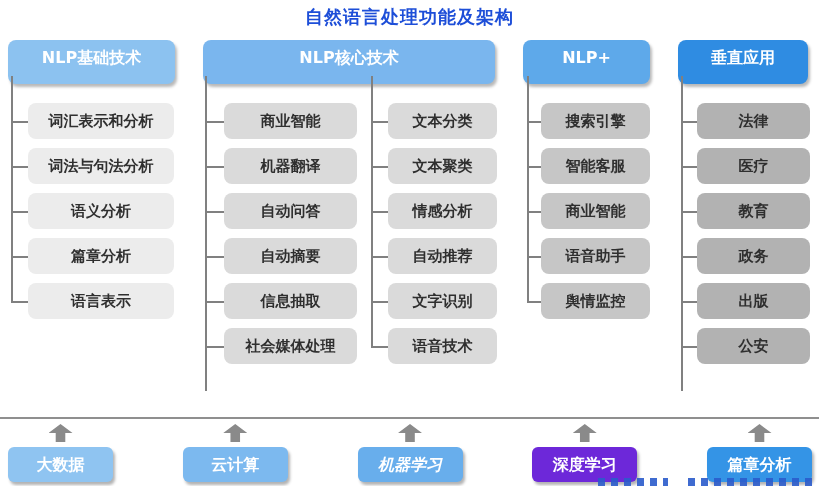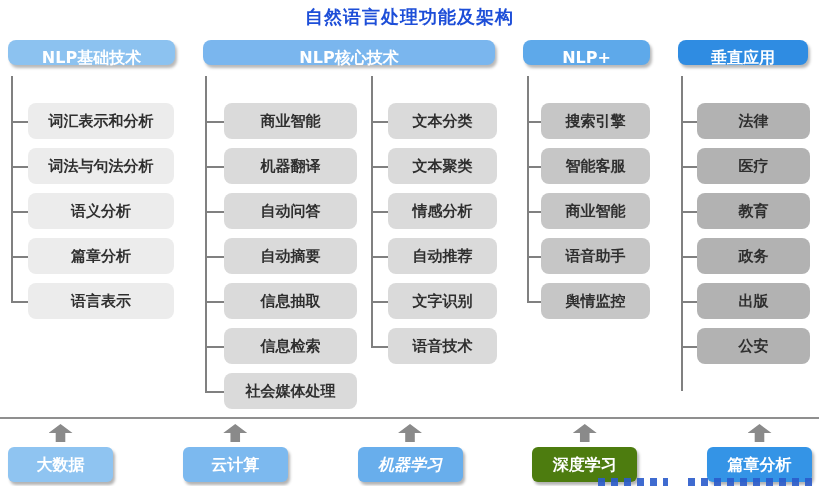--- a/index.html
+++ b/index.html
@@ -7,21 +7,21 @@
     position:relative; width:819px; height:486px; overflow:hidden; background:#ffffff;
     font-family:"DejaVu Sans","Liberation Sans",sans-serif;
   }
   .title {
     position:absolute; top:5px; left:0; width:100%;
     text-align:center; font-size:18px; font-weight:bold; color:#1d4ed8;
     letter-spacing:1px;
   }
   
   .header {
-    position:absolute; top:40px; height:25px; line-height:36px;
+    position:absolute; top:40px; height:44px; line-height:36px;
     border-radius:8px; color:#ffffff; text-align:center;
     font-size:16px; font-weight:bold;
     box-shadow:2px 3px 3px rgba(0,0,0,0.28);
   }
   .h1 { left:8px;   width:167px; }
   .h2 { left:203px; width:292px; }
   .h3 { left:523px; width:127px; }
   .h4 { left:678px; width:130px; }
 
   
@@ -101,21 +101,20 @@
       <div class="item">语言表示</div>
     </div>
 
   <div class="list l2a" style="--item-bg: #dadada;">
 
   <div class="item">商业智能</div>
       <div class="item">机器翻译</div>
       <div class="item">自动问答</div>
       <div class="item">自动摘要</div>
       <div class="item">信息抽取</div>
-      <div class="item">信息检索</div>
       <div class="item">社会媒体处理</div>
     </div>
 
   <div class="list l2b" style="--item-bg: #dadada;">
 
   <div class="item">文本分类</div>
       <div class="item">文本聚类</div>
       <div class="item">情感分析</div>
       <div class="item">自动推荐</div>
       <div class="item">文字识别</div>
@@ -155,21 +154,21 @@
         <div class="fbox" style="background: rgb(124, 185, 239);">云计算</div>
       </div>
 
       <div class="fcell">
         <div class="arrow"></div>
         <div class="fbox" style="background: rgb(104, 174, 236); font-style: italic;">机器学习</div>
       </div>
 
       <div class="fcell">
         <div class="arrow"></div>
-        <div class="fbox" style="background: #4d7c0f;">深度学习</div>
+        <div class="fbox" style="background: #6d28d9;">深度学习</div>
       </div>
 
 
       <div class="fcell">
         <div class="arrow"></div>
         <div class="fbox" style="background: rgb(52, 148, 230);">篇章分析</div>
       </div>
     </div>
 
   <div class="wm wm1"></div>

